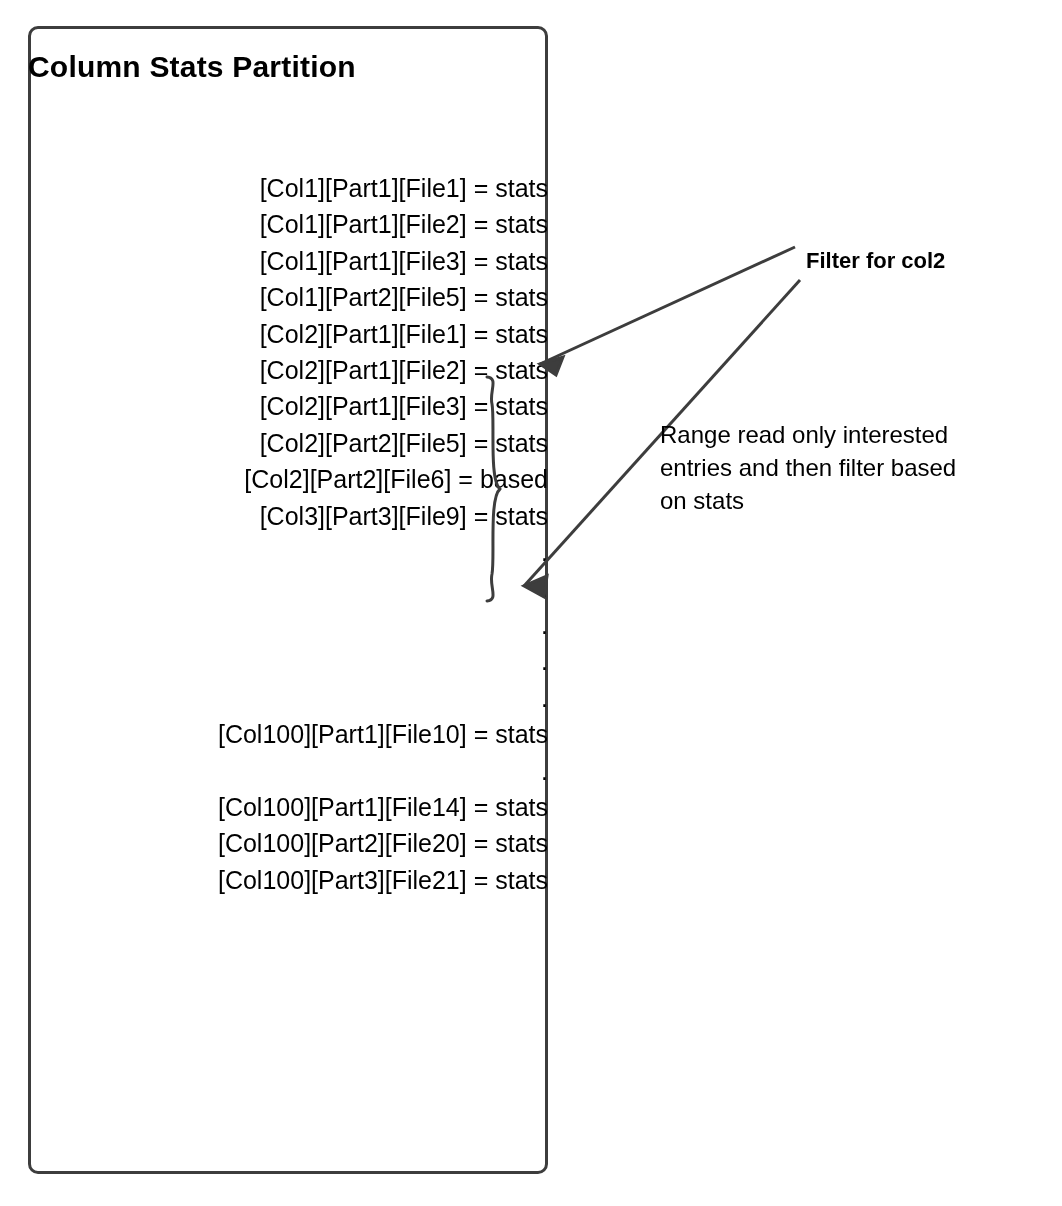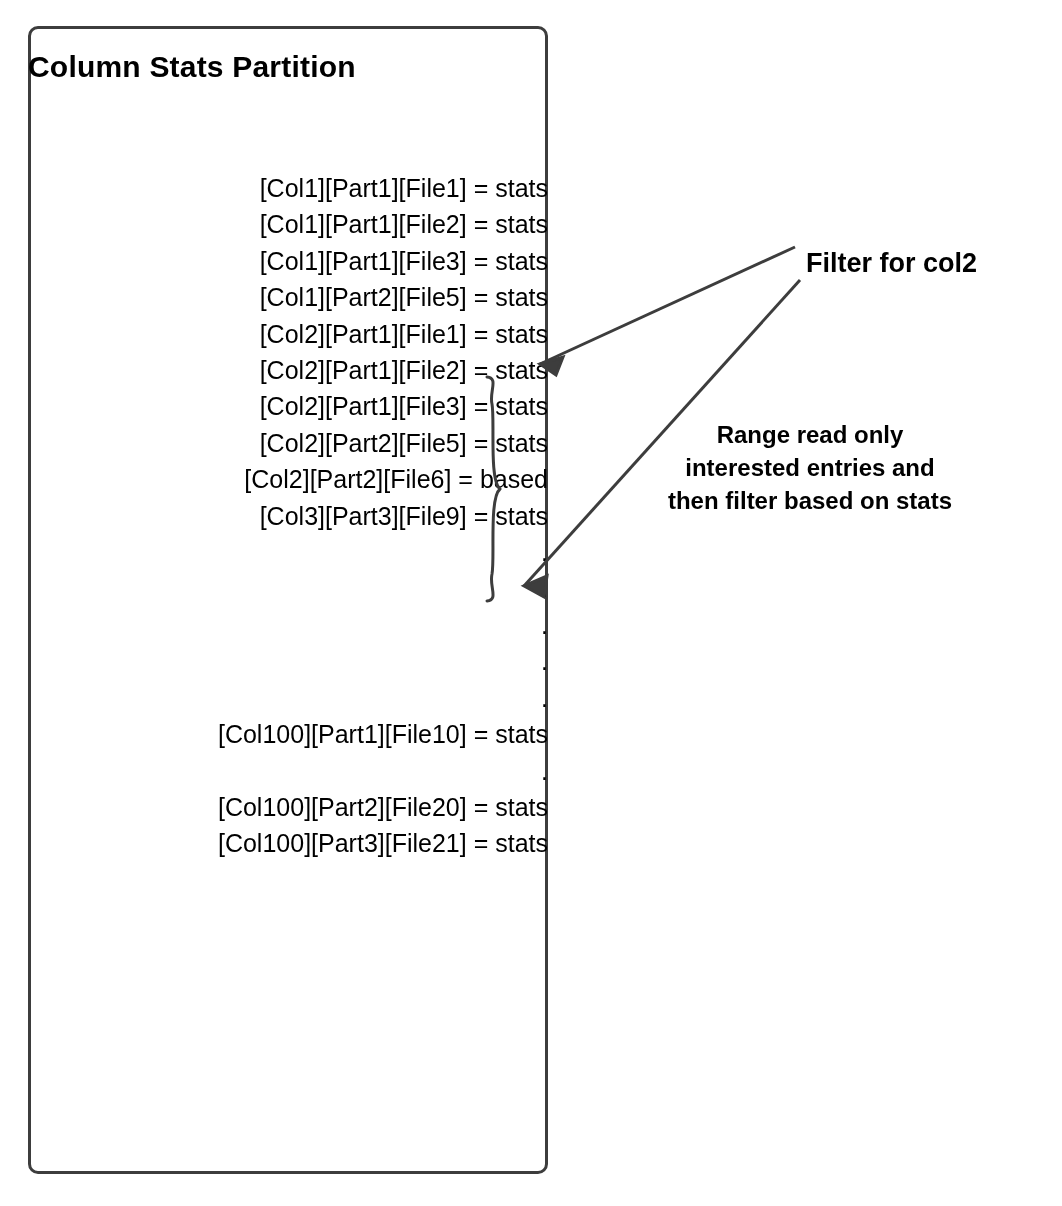--- a/index.html
+++ b/index.html
@@ -65,34 +65,32 @@
     font-size: 25px;
     line-height: 36.4px;
     letter-spacing: 0px;
   }
 
   
   .filter-label {
     position: absolute;
     left: 806px;
     top: 248px;
-    font-size: 27px;
+    font-size: 22px;
     font-weight: bold;
     white-space: nowrap;
   }
 
   .range-note {
     position: absolute;
     left: 660px;
     top: 418px;
     width: 300px;
-    text-align: center;
     font-size: 24px;
     line-height: 33px;
-    font-weight: bold;
   }
 
   svg.overlay {
     position: absolute;
     left: 0;
     top: 0;
     width: 1062px;
     height: 1206px;
     pointer-events: none;
   }
@@ -117,20 +115,21 @@
       <div class="entry">[Col2][Part2][File5] = stats</div>
       <div class="entry">[Col2][Part2][File6] = based</div>
       <div class="entry">[Col3][Part3][File9] = stats</div>
       <div class="entry dot">.</div>
       <div class="entry dot">.</div>
       <div class="entry dot">.</div>
       <div class="entry dot">.</div>
       <div class="entry dot">.</div>
       <div class="entry">[Col100][Part1][File10] = stats</div>
       <div class="entry dot">.</div>
+      <div class="entry">[Col100][Part1][File14] = stats</div>
       <div class="entry">[Col100][Part2][File20] = stats</div>
       <div class="entry">[Col100][Part3][File21] = stats</div>
     </div>
 
   <svg class="overlay" viewBox="0 0 1062 1206">
 
     <g fill="none" stroke="#3d3d3d" stroke-width="3" stroke-linecap="round" stroke-linejoin="round">
       <path d="M 487 377 C 499 378 489 392 492 404 C 495 420 489 480 500 489 C 489 498 495 558 492 574 C 489 586 499 600 487 601"></path>
     </g>
 

